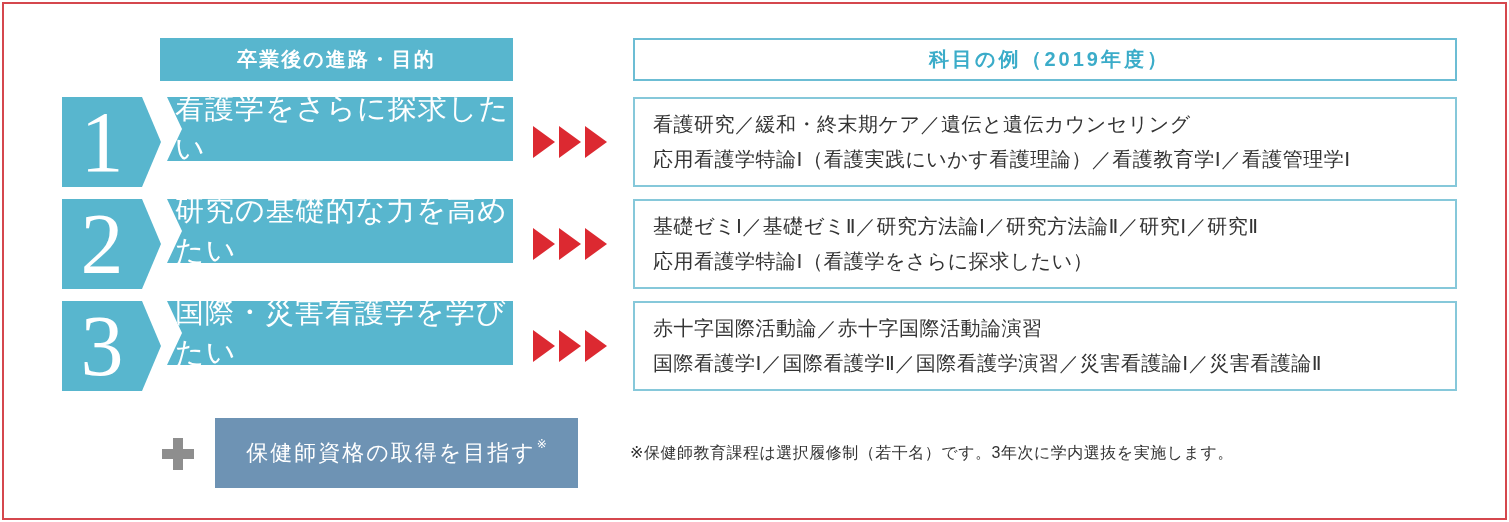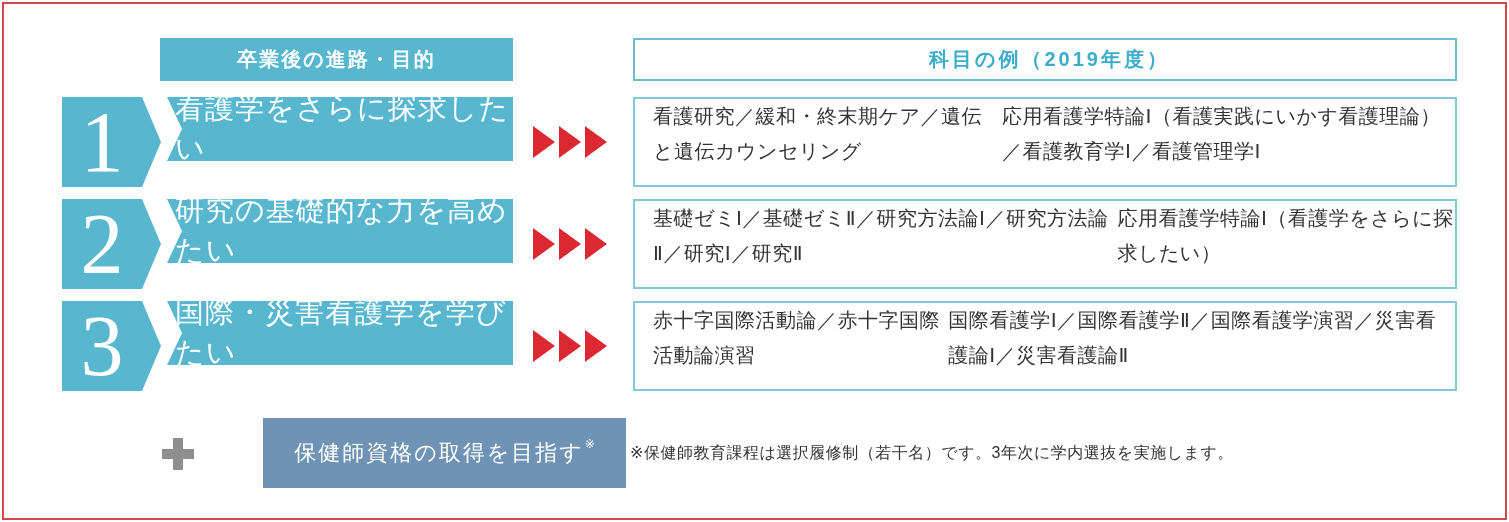--- a/index.html
+++ b/index.html
@@ -21,31 +21,31 @@
   .num{display:block;width:80px;text-align:center;color:#ffffff;
        font-family:"Liberation Serif","DejaVu Serif",serif;font-size:86px;line-height:86px;}
   .goal{position:absolute;left:167px;top:0;width:346px;height:64px;background:#58b6ce;
         clip-path:polygon(0 0,100% 0,100% 100%,0 100%,15px 50%);
         display:flex;align-items:center;justify-content:center;
         color:#ffffff;font-size:29px;font-weight:500;letter-spacing:1px;padding-left:8px;box-sizing:border-box;}
   .arrows{position:absolute;left:533px;top:29px;height:32px;display:flex;align-items:center;}
   .tri{width:0;height:0;border-top:16px solid transparent;border-bottom:16px solid transparent;
        border-left:22px solid #dc2931;margin-right:4px;}
   .subjects{position:absolute;left:633px;top:0;width:824px;height:90px;background:#ffffff;
-        border:2px solid #86c8da;box-sizing:border-box;display:flex;flex-direction:row;
+        border:2px solid #86c8da;box-sizing:border-box;display:flex;flex-direction:column;
         justify-content:center;padding-left:18px;}
   .sline{color:#333333;font-size:20px;line-height:35px;letter-spacing:0.5px;}
 
   
   .plus{position:absolute;left:162px;top:438px;width:32px;height:32px;}
   .plus::before{content:"";position:absolute;left:0;top:11px;width:32px;height:10px;background:#8e8e8e;}
   .plus::after{content:"";position:absolute;left:11px;top:0;width:10px;height:32px;background:#8e8e8e;}
   .slate-box{position:absolute;left:215px;top:418px;width:363px;height:70px;background:#6e93b4;
         display:flex;align-items:center;justify-content:center;color:#ffffff;font-size:22px;
-        font-weight:500;letter-spacing:2px;margin-left:48px;}
+        font-weight:500;letter-spacing:2px;}
   .slate-box sup{font-size:12px;letter-spacing:0;position:relative;top:-9px;margin-left:1px;}
   .note{position:absolute;left:630px;top:418px;height:70px;display:flex;align-items:center;
         color:#333333;font-size:16px;letter-spacing:0.5px;}
 </style>
 </head>
 <body>
 
 <div class="canvas">
   <div class="frame"></div>
 

